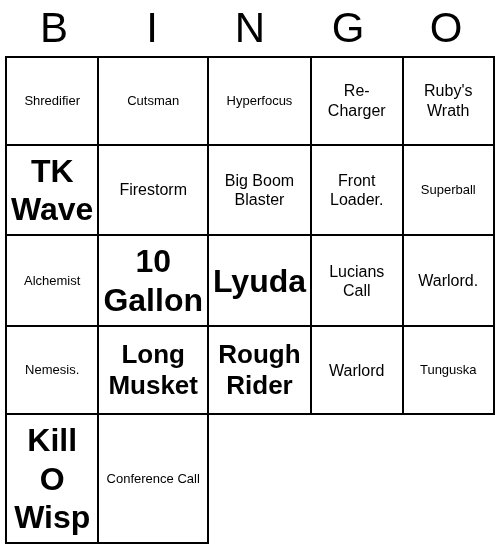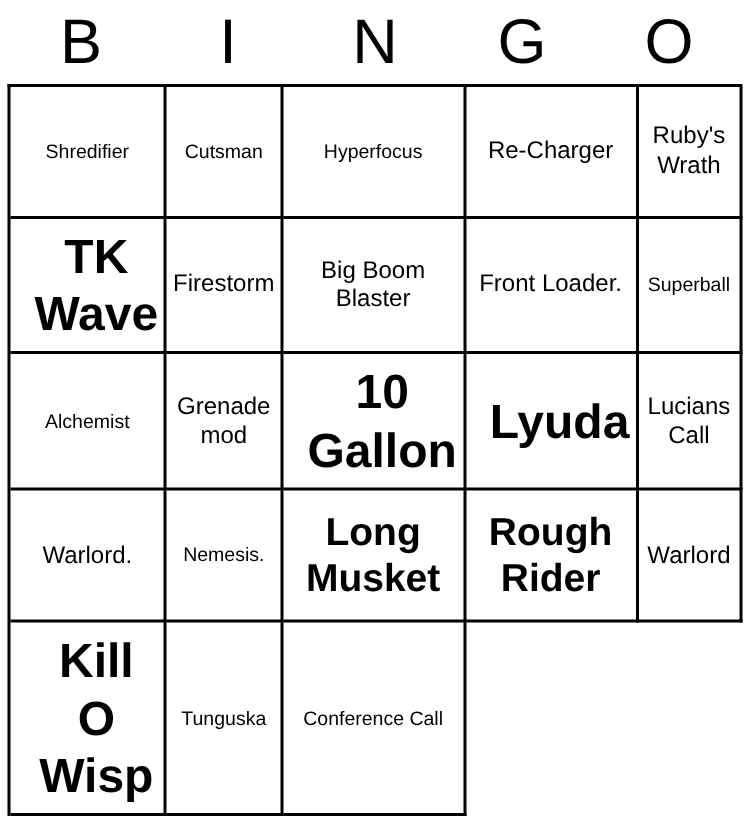--- a/index.html
+++ b/index.html
@@ -72,21 +72,20 @@
     }
 
     .size-large {
       font-size: 26px;
       font-weight: bold;
     }
 
     .size-xlarge {
       font-size: 32px;
       font-weight: bold;
-      margin-left: 12px;
     }
   </style>
 </head>
 <body>
 
 <div class="bingo-container">
   <div class="bingo-header">
   <div class="bingo-header-letter">B</div>
       <div class="bingo-header-letter">I</div>
       <div class="bingo-header-letter">N</div>
@@ -121,23 +120,20 @@
       <div class="bingo-cell">
         <span class="cell-text size-medium">Front Loader.</span>
       </div>
       <div class="bingo-cell">
         <span class="cell-text size-small">Superball</span>
       </div>
       <div class="bingo-cell">
         <span class="cell-text size-small">Alchemist</span>
       </div>
       <div class="bingo-cell">
-        <span class="cell-text size-medium">Grenade mod</span>
-      </div>
-      <div class="bingo-cell">
         <span class="cell-text size-xlarge">10 Gallon</span>
       </div>
       <div class="bingo-cell">
         <span class="cell-text size-xlarge">Lyuda</span>
       </div>
       <div class="bingo-cell">
         <span class="cell-text size-medium">Lucians Call</span>
       </div>
       <div class="bingo-cell">
         <span class="cell-text size-medium">Warlord.</span>
@@ -148,22 +144,22 @@
       <div class="bingo-cell">
         <span class="cell-text size-large">Long Musket</span>
       </div>
       <div class="bingo-cell">
         <span class="cell-text size-large">Rough Rider</span>
       </div>
       <div class="bingo-cell">
         <span class="cell-text size-medium">Warlord</span>
       </div>
       <div class="bingo-cell">
-        <span class="cell-text size-xlarge">Kill O Wisp</span>
+        <span class="cell-text size-small">Tunguska</span>
       </div>
       <div class="bingo-cell">
-        <span class="cell-text size-small">Tunguska</span>
+        <span class="cell-text size-xlarge">Kill O Wisp</span>
       </div>
       <div class="bingo-cell">
         <span class="cell-text size-small">Conference Call</span>
       </div>
     </div>
 </div>
 
 </body></html>

